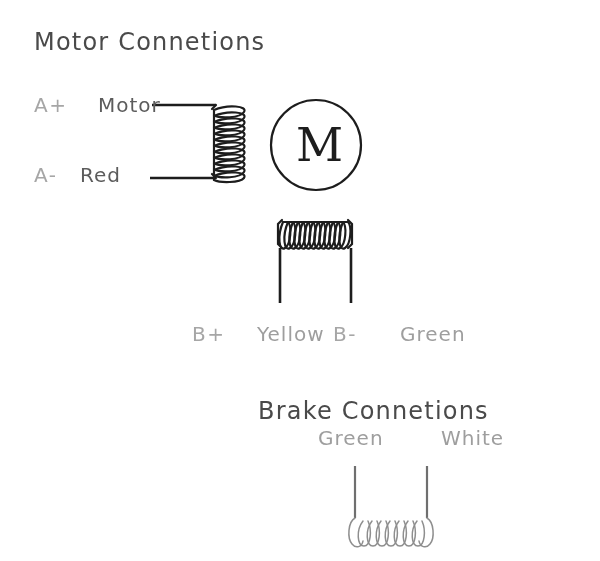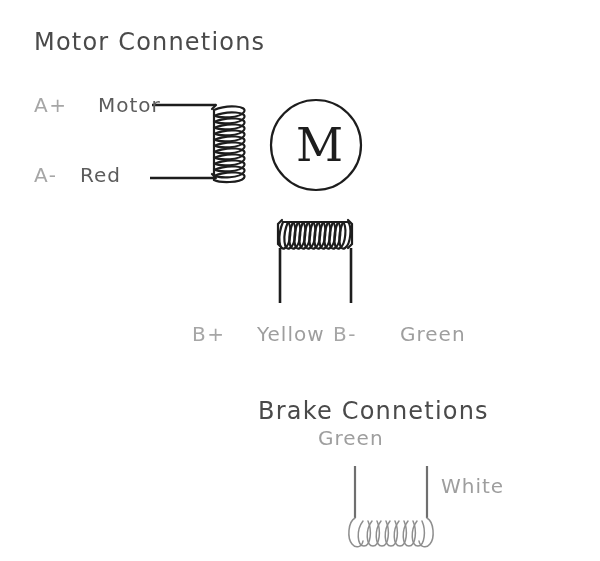--- a/index.html
+++ b/index.html
@@ -67,21 +67,21 @@
   #label-a-minus      { left: 34px;  top: 163px; }
   #label-black        { left: 98px;  top: 93px; }
   #label-red          { left: 80px;  top: 163px; }
   #motor-letter       { left: 296px; top: 118px; }
   #label-b-plus       { left: 192px; top: 322px; }
   #label-yellow       { left: 257px; top: 322px; }
   #label-b-minus      { left: 333px; top: 322px; }
   #label-green-motor  { left: 400px; top: 322px; }
   #title-brake        { left: 258px; top: 397px; }
   #label-green-brake  { left: 318px; top: 426px; }
-  #label-white-brake  { left: 441px; top: 426px; margin-top: 48px; }
+  #label-white-brake  { left: 441px; top: 426px; }
 </style>
 </head>
 <body>
 
 <div id="diagram-root">
 
   <svg id="diagram-svg" width="600" height="561" viewBox="0 0 600 561" xmlns="http://www.w3.org/2000/svg">
 
     <g>
       <path d="M 152 105 L 216 105" stroke="#1d1d1d" stroke-width="2.6" fill="none"></path>

